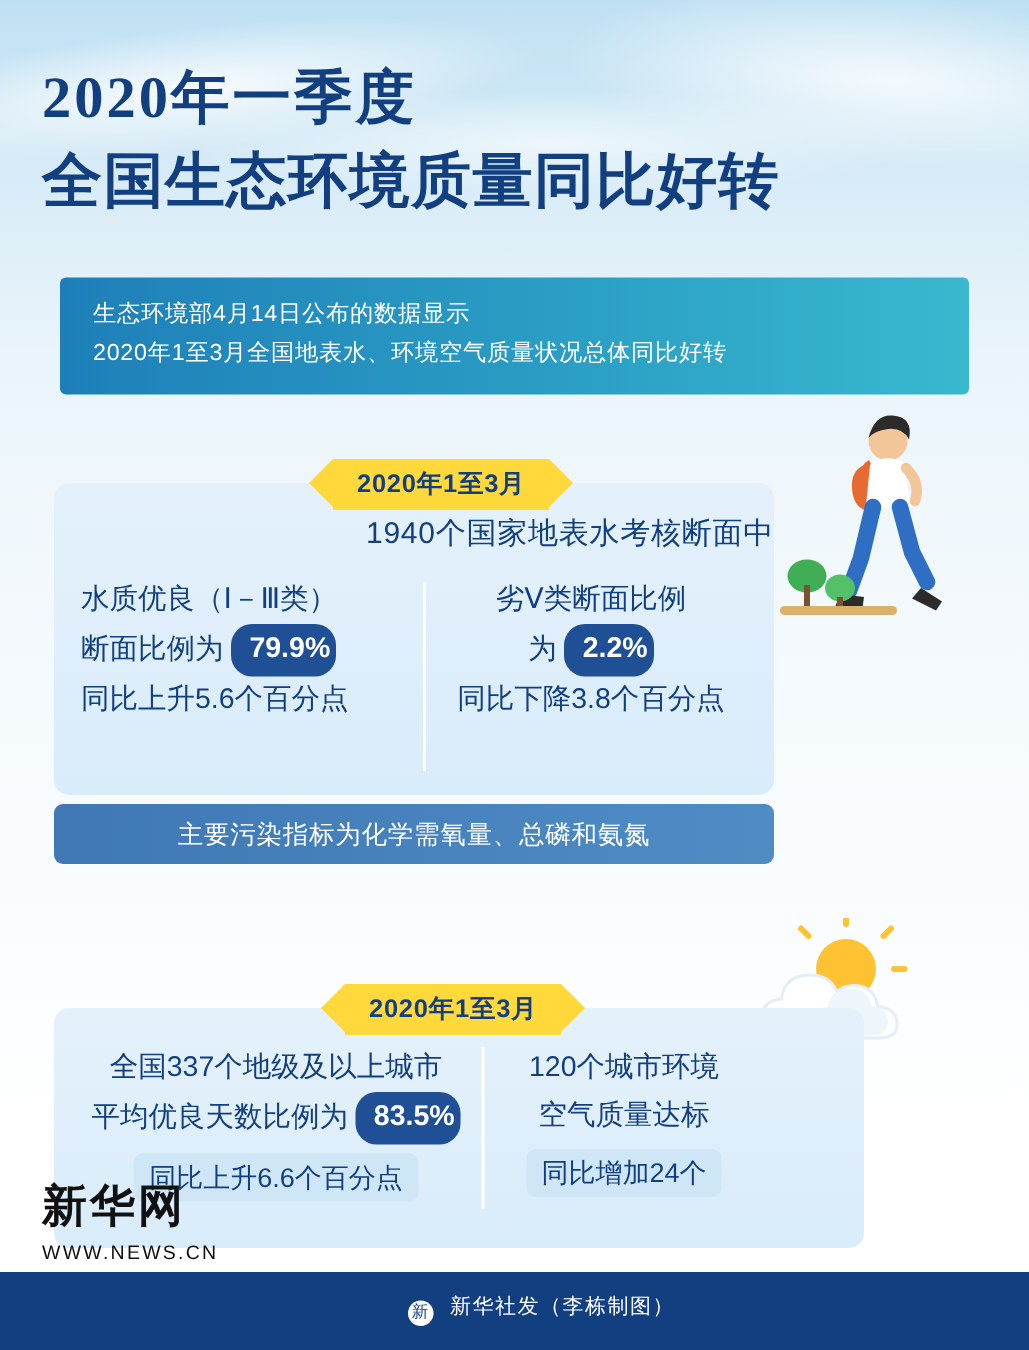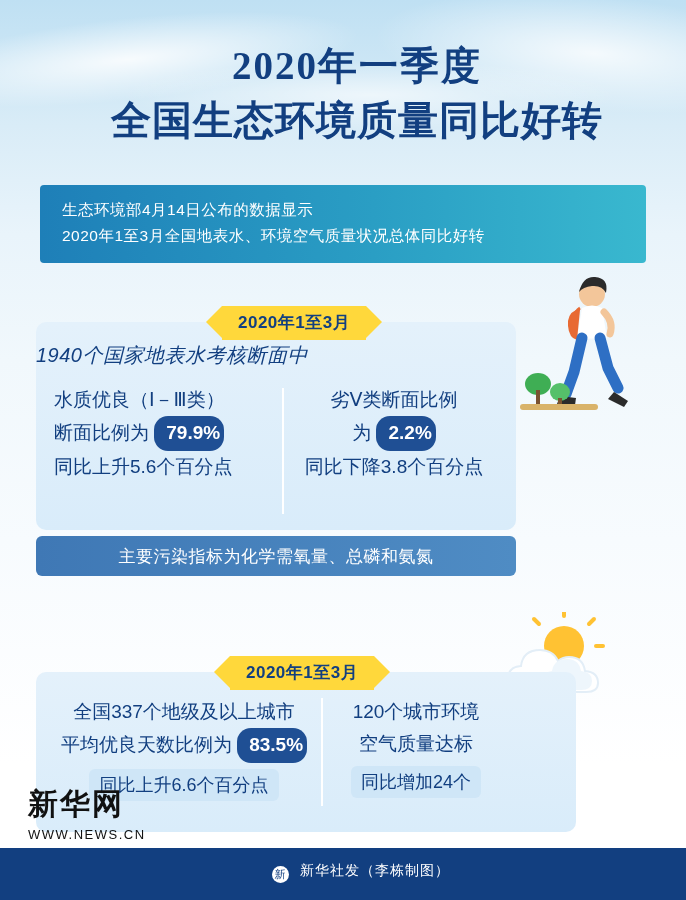--- a/index.html
+++ b/index.html
@@ -27,21 +27,21 @@
     background:radial-gradient(ellipse at 60% 50%,rgba(255,255,255,.8) 0%,rgba(255,255,255,0) 68%);
     transform:rotate(5deg);
   }
   .cloud3{
     position:absolute;left:120px;top:60px;width:500px;height:70px;
     background:radial-gradient(ellipse at 50% 50%,rgba(255,255,255,.6) 0%,rgba(255,255,255,0) 70%);
   }
 
   
   .title-wrap{
-    position:absolute;top:42px;left:0;right:0;text-align:center;margin-left:28px;
+    position:absolute;top:42px;left:0;right:0;margin-left:28px;
   }
   .title-line1{
     font-family:"Liberation Serif","DejaVu Serif",serif;
     font-weight:bold;
     font-size:39px;
     letter-spacing:2px;
     color:#123f80;
     line-height:1.25;
   }
   .title-line2{
@@ -87,22 +87,22 @@
     border-style:solid;border-width:16px 0 16px 16px;
     border-color:transparent transparent transparent #ffd83b;
   }
 
   .panel1{
     position:absolute;left:36px;top:322px;width:480px;height:208px;
     background:linear-gradient(180deg,#e4f1fb 0%,#d9ecfa 100%);
     border-radius:10px;
   }
   .panel1 .headline{
-    position:absolute;top:20px;left:0;right:0;text-align:left;
-    font-size:20px;color:#123f80;letter-spacing:.5px;font-style:italic;
+    position:absolute;top:20px;left:0;right:0;text-align:right;
+    font-size:20px;color:#123f80;letter-spacing:.5px;
   }
   .col-left{
     position:absolute;left:18px;top:62px;width:220px;text-align:left;
   }
   .col-right{
     position:absolute;left:258px;top:62px;width:200px;text-align:center;
   }
   .divider{
     position:absolute;left:246px;top:66px;width:2px;height:126px;
     background:#ffffff;

